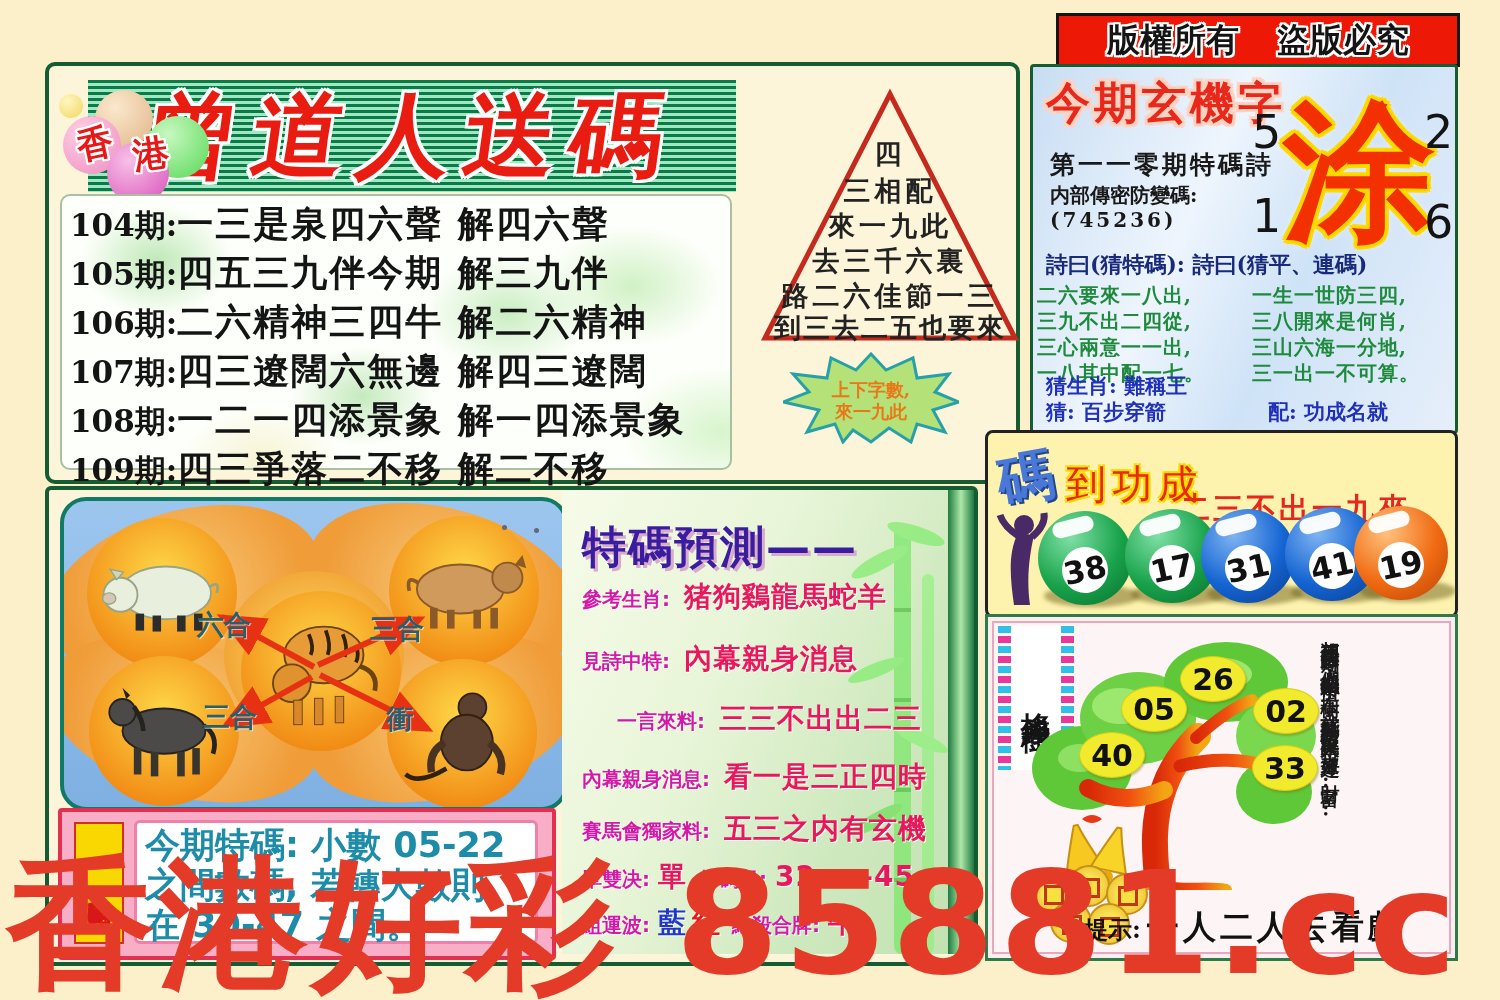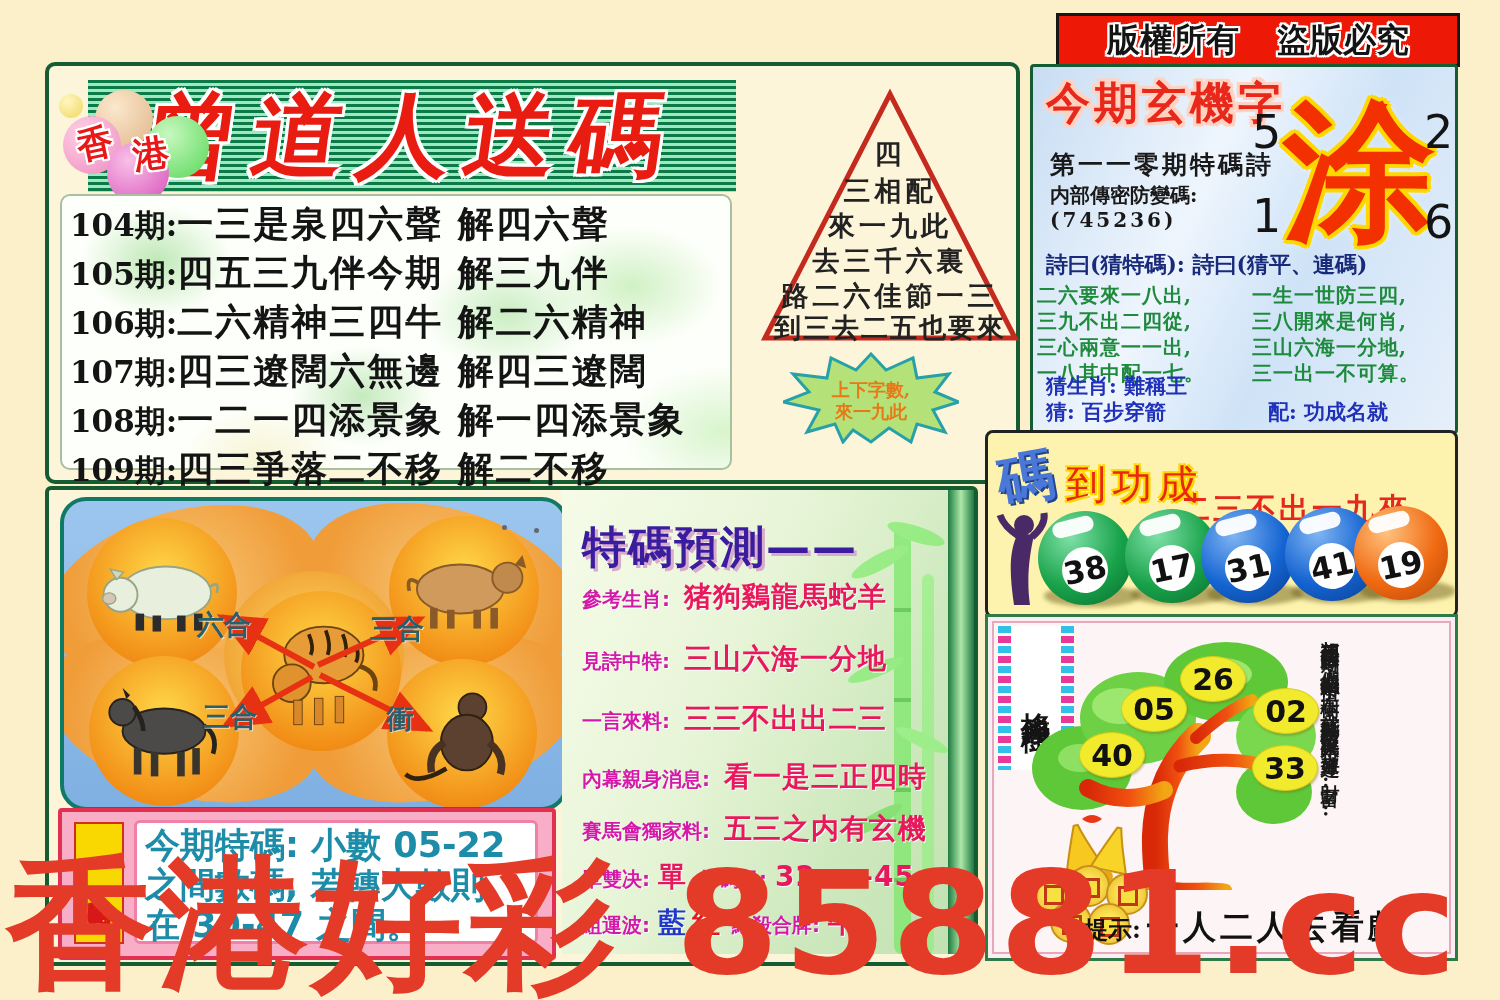--- a/index.html
+++ b/index.html
@@ -337,23 +337,23 @@
         <ellipse cx="98" cy="44" rx="30" ry="8" fill="#84ec70" transform="rotate(18 98 44)"></ellipse>
         <ellipse cx="58" cy="180" rx="30" ry="7" fill="#84ec70" transform="rotate(-22 58 180)"></ellipse>
         <ellipse cx="58" cy="330" rx="30" ry="7" fill="#74e060" transform="rotate(-30 58 330)"></ellipse>
         <ellipse cx="104" cy="250" rx="28" ry="7" fill="#8ef07a" transform="rotate(24 104 250)"></ellipse>
       </svg>
       <div class="pred-title">特碼預測——</div>
       <div class="pred-row" style="top:88px;">
         <span class="pred-label">參考生肖:</span><span class="pred-value">猪狗鷄龍馬蛇羊</span>
       </div>
       <div class="pred-row" style="top:150px;">
-        <span class="pred-label">見詩中特:</span><span class="pred-value">三山六海一分地</span>
-      </div>
-      <div class="pred-row" style="top:210px;">
+        <span class="pred-label">見詩中特:</span><span class="pred-value">內幕親身消息</span>
+      </div>
+      <div class="pred-row" style="top:210px;margin-left:35px;">
         <span class="pred-label">一言來料:</span><span class="pred-value">三三不出出二三</span>
       </div>
       <div class="pred-row" style="top:268px;">
         <span class="pred-label">內幕親身消息:</span><span class="pred-value">看一是三正四時</span>
       </div>
       <div class="pred-row" style="top:320px;">
         <span class="pred-label">賽馬會獨家料:</span><span class="pred-value">五三之内有玄機</span>
       </div>
       <div class="pred-row" style="top:368px;">
         <span class="pred-label" style="margin-right:8px;">單雙决:</span><span class="pred-value" style="margin-right:12px;">單</span><span class="pred-label" style="margin-right:8px;">特碼段:</span><span class="pred-value">32——45</span>

